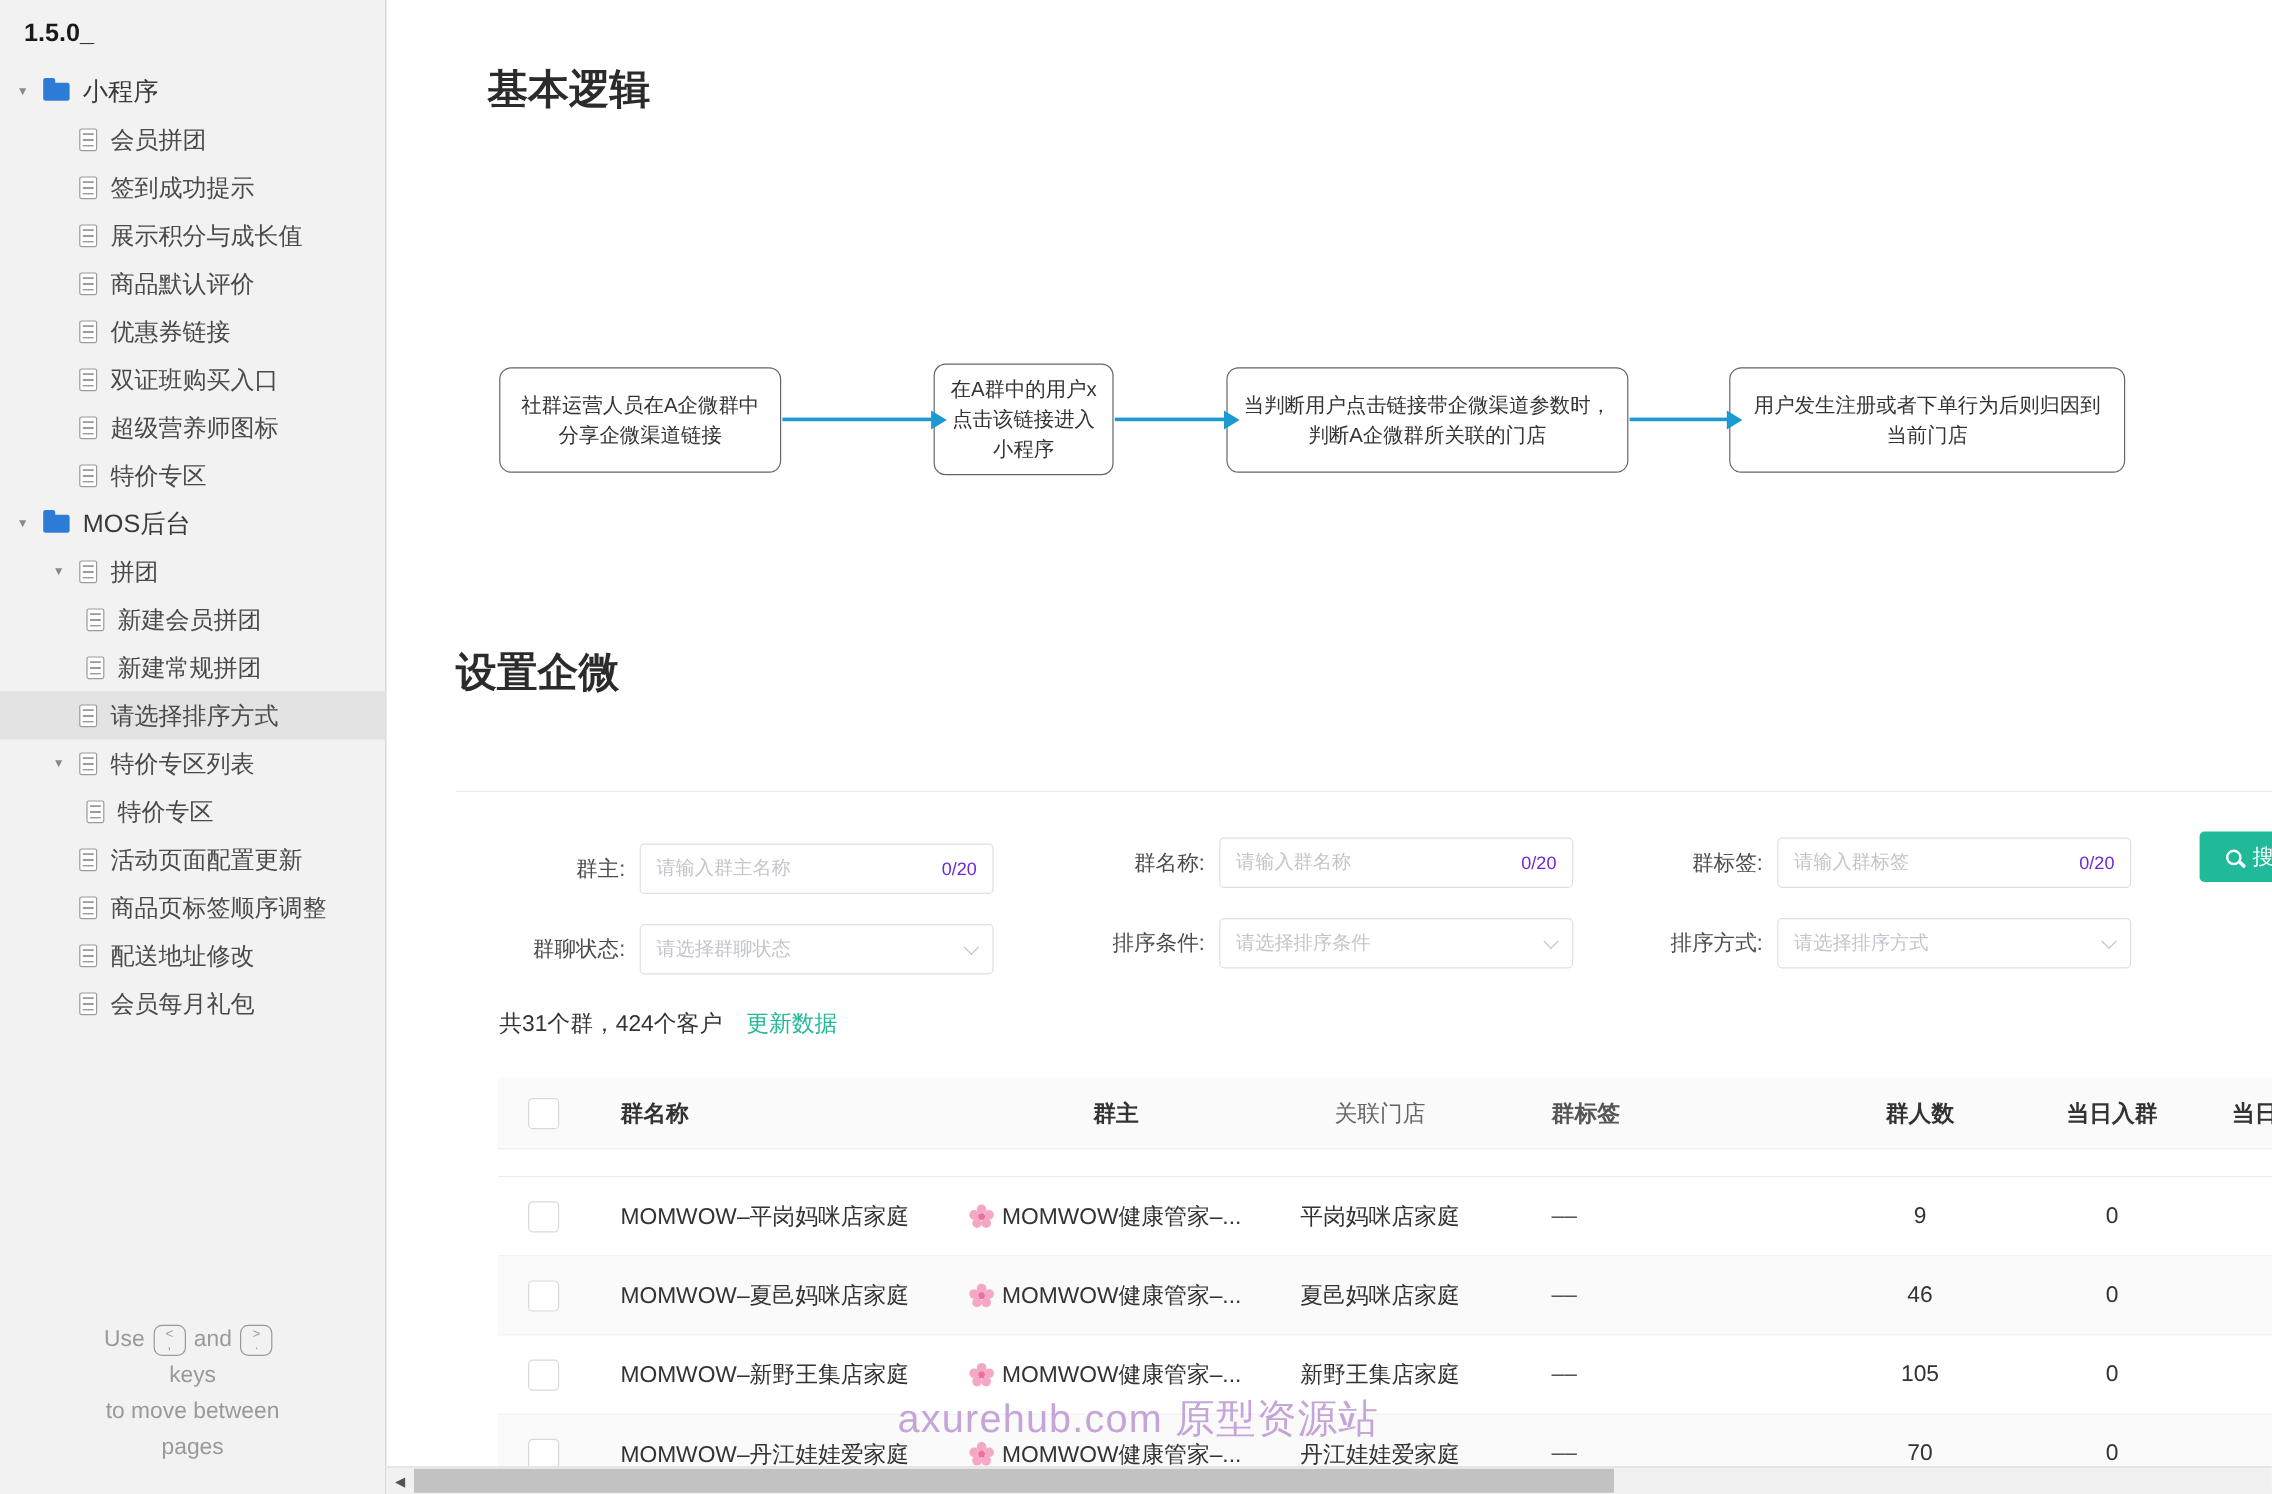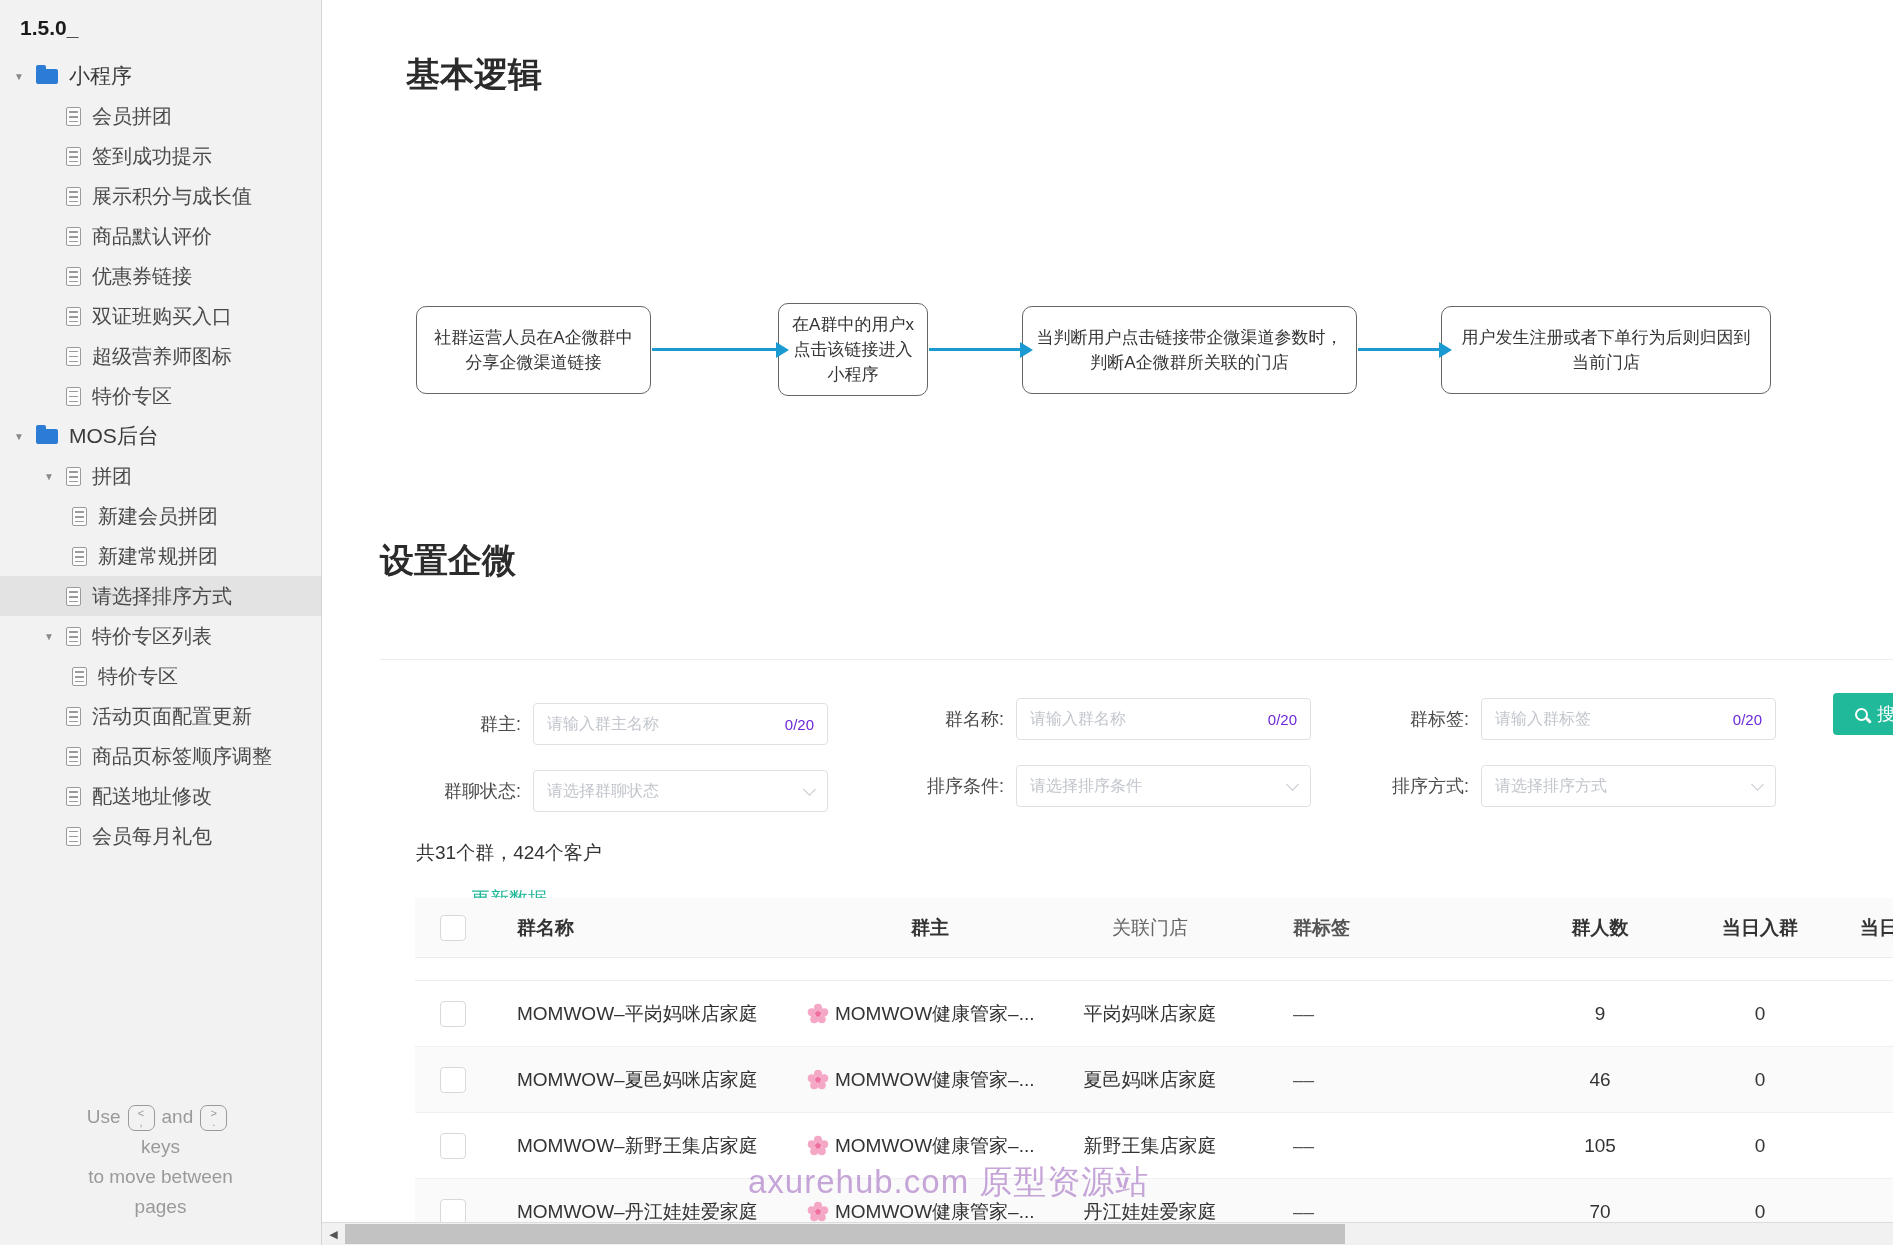--- a/index.html
+++ b/index.html
@@ -73,21 +73,21 @@
   #search-btn { position:absolute; left:1510px; top:693px; height:42px; background:#20b999; color:#fff;
                 border:none; border-radius:4px; font-size:18px; padding:0 22px; display:flex;
                 align-items:center; gap:9px; cursor:pointer; white-space:nowrap;
                 font-family:"Liberation Sans","DejaVu Sans",sans-serif; }
   .search-icon { width:13px; height:13px; border:2px solid #fff; border-radius:50%; position:relative; flex:none; }
   .search-icon::after { content:""; position:absolute; width:2.5px; height:7px; background:#fff;
                         transform:rotate(-45deg); right:-3px; bottom:-5px; border-radius:2px; }
 
   
   #summary { position:absolute; left:93px; top:840px; display:flex; align-items:center; gap:20px;
-             font-size:19px; color:#333;flex-direction:column; }
+             font-size:19px; color:#333; }
   .update-link { color:#23b899; cursor:pointer; }
 
   
   #table { position:absolute; left:92px; top:898px; width:1600px; }
   .trow { display:grid; grid-template-columns:75px 295px 290px 150px 290px 170px 150px 180px; align-items:center; }
   .thead { height:60px; background:#fafafa; font-size:19px; font-weight:bold; color:#333;
            border-bottom:1px solid #ececec; }
   .subrow { height:23px; border-bottom:1px solid #ececec; background:#fff; }
   .drow { height:66px; border-bottom:1px solid #f0f0f0; background:#fff; font-size:19px; color:#333; }
   .drow.alt { background:#fafafa; }

